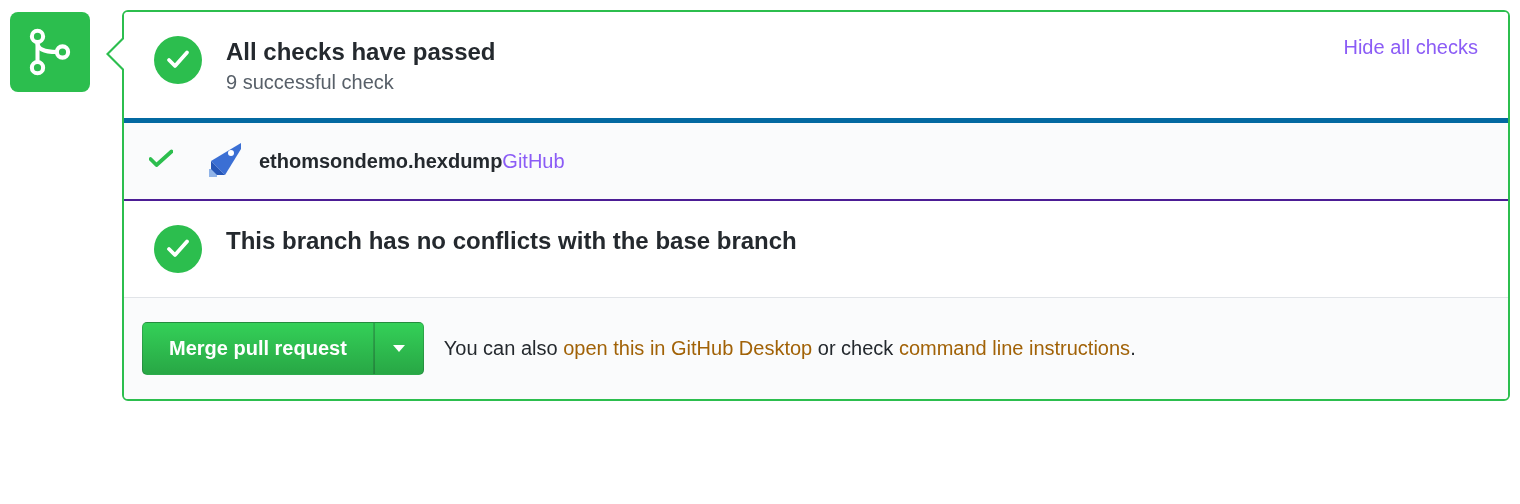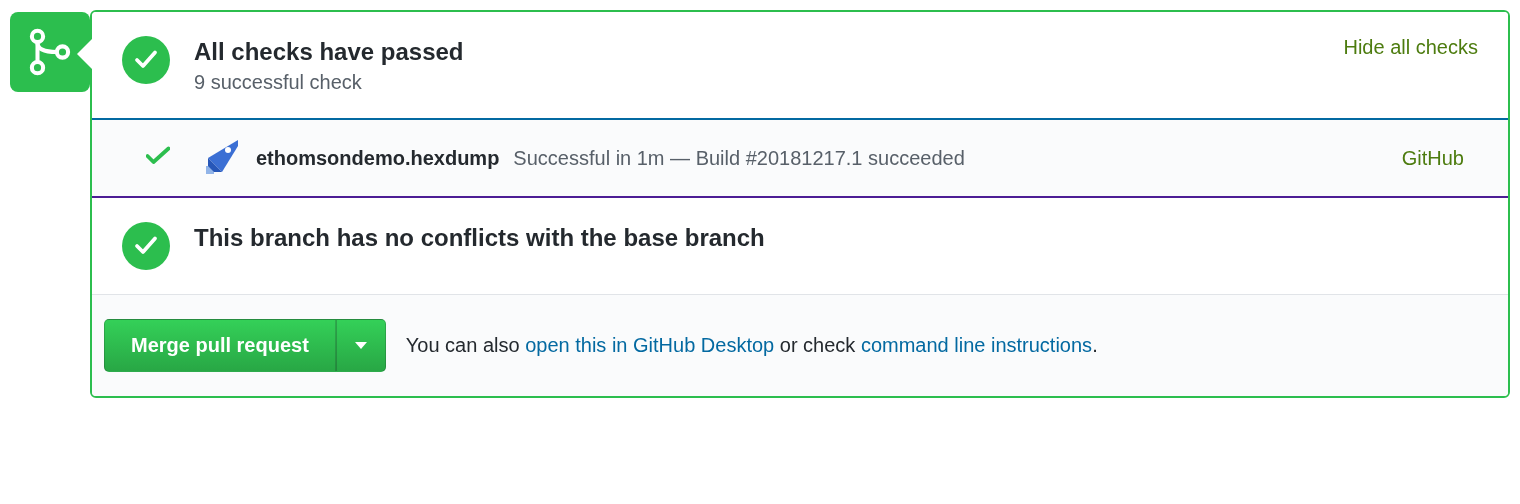--- a/index.html
+++ b/index.html
@@ -28,20 +28,21 @@
       flex-shrink: 0;
       margin-top: 2px;
     }
     .merge-badge svg {
       width: 50px;
       height: 50px;
     }
     .panel-wrapper {
       position: relative;
       flex: 1;
+      margin-left: 32px;
     }
     .panel-wrapper::before {
       content: '';
       position: absolute;
       left: -16px;
       top: 28px;
       width: 0;
       height: 0;
       border-top: 16px solid transparent;
       border-bottom: 16px solid transparent;
@@ -94,29 +95,29 @@
       font-weight: 600;
       color: #24292e;
       line-height: 1.3;
     }
     .section-subtitle {
       font-size: 20px;
       color: #586069;
       margin-top: 4px;
     }
     .link {
-      color: #4d7c0f;
+      color: #8b5cf6;
       font-size: 20px;
       cursor: pointer;
       flex-shrink: 0;
     }
     .check-row {
-      padding: 18px 44px;
+      padding: 18px 15px;
       background: #fafbfc;
-      border-top: 2px solid #0369a1;
+      border-top: 5px solid #0369a1;
       display: flex;
       align-items: center;
     }
     .check-mark {
       color: #2cbe4e;
       margin-left: 10px;
       margin-right: 30px;
       flex-shrink: 0;
     }
     .check-mark svg {
@@ -135,21 +136,21 @@
       font-weight: 600;
       color: #24292e;
     }
     .check-desc {
       font-size: 20px;
       color: #586069;
       margin-left: 14px;
       flex: 1;
     }
     .footer {
-      padding: 24px 12px;
+      padding: 24px 18px;
       background: #fafbfc;
       border-top: 1px solid #e1e4e8;
       display: flex;
       align-items: center;
     }
     .btn-group {
       display: flex;
       margin-right: 20px;
     }
     .btn-merge {
@@ -180,21 +181,21 @@
       height: 0;
       border-left: 6px solid transparent;
       border-right: 6px solid transparent;
       border-top: 7px solid #fff;
     }
     .footer-text {
       font-size: 20px;
       color: #24292e;
     }
     .inline-link {
-      color: #0369a1;
+      color: #a16207;
       cursor: pointer;
     }
   </style>
 </head>
 <body>
 
 <div class="container">
 
   <div class="merge-badge">
     <svg viewBox="0 0 16 16" fill="none">
@@ -230,21 +231,20 @@
         </span>
         <div class="pipeline-icon">
           <svg viewBox="0 0 40 40">
             <path d="M6 28 L6 36 L14 36 L14 30 L10 30 L10 28 Z" fill="#91b4e8"></path>
             <path d="M8 20 L38 2 L38 8 L22 34 L14 26 Z" fill="#3b6fd4"></path>
             <path d="M14 26 L8 20 L8 28 L14 34 L22 34 Z" fill="#2757b8"></path>
             <circle cx="28" cy="12" r="3" fill="#fff"></circle>
           </svg>
         </div>
         <span class="check-name">ethomsondemo.hexdump</span>
-        <span class="check-desc">Successful in 1m — Build #20181217.1 succeeded</span>
         <a class="link">GitHub</a>
       </div>
 
       <div class="section section-white" style="border-top:2px solid #4c1d95">
         <div class="status-circle">
           <svg viewBox="0 0 16 16">
             <path d="M2 8 L6 12 L14 3" stroke="#fff" stroke-width="2.5" fill="none" stroke-linecap="round" stroke-linejoin="round"></path>
           </svg>
         </div>
         <div class="section-content">

